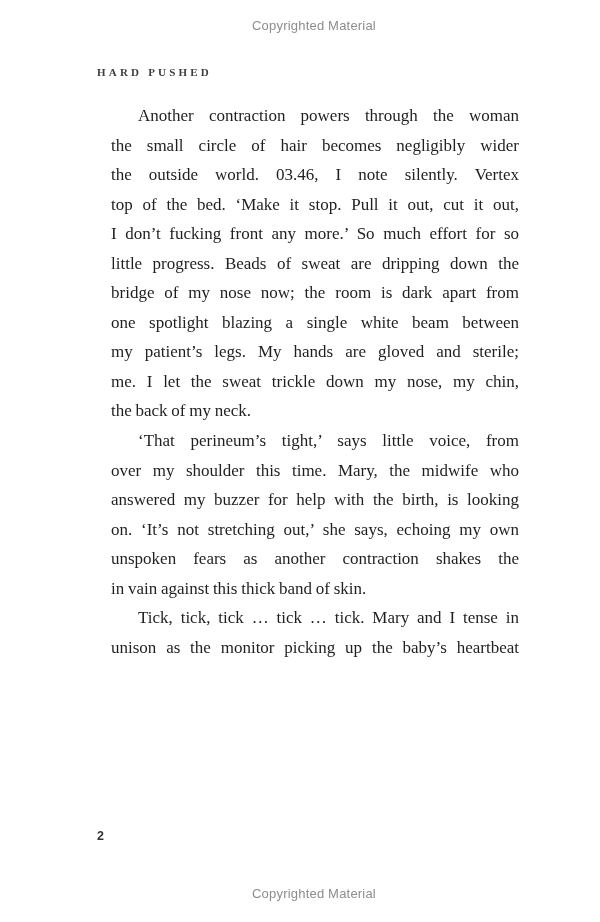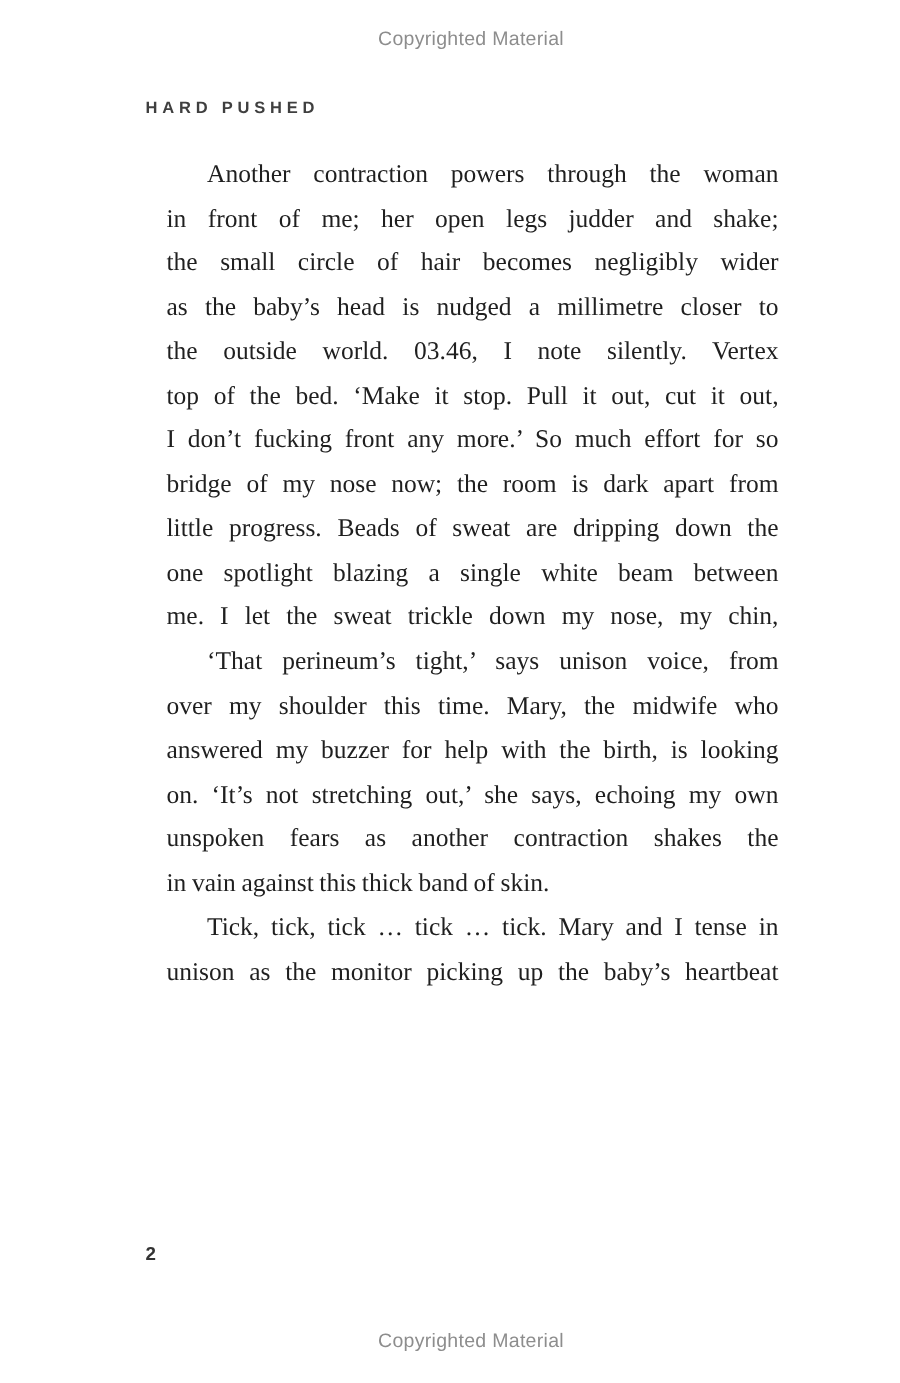--- a/index.html
+++ b/index.html
@@ -25,21 +25,21 @@
     font-size: 13px;
     color: #8d8d8d;
     letter-spacing: 0.2px;
   }
   .copyright.top { top: 18px; }
   .copyright.bottom { top: 886px; }
   .running-header {
     position: absolute;
     left: 97px;
     top: 66px;
-    font-family: Liberation Sans, sans-serif;
+    font-family: Liberation Serif, serif;
     font-size: 11px;
     font-weight: 700;
     letter-spacing: 3.2px;
     color: #3f3f3f;
   }
   .body-text {
     position: absolute;
     left: 111px;
     top: 101px;
     width: 408px;
@@ -70,31 +70,31 @@
 </head>
 <body>
 
 <div class="page">
   <div class="copyright top">Copyrighted Material</div>
 
   <div class="running-header">HARD PUSHED</div>
 
   <div class="body-text">
       <div class="line indent"><span>Another contraction powers through the woman</span></div>
-      <div class="line"><span>in front of me; her open legs judder and shake;</span></div>
       <div class="line"><span>the small circle of hair becomes negligibly wider</span></div>
-      <div class="line"><span>as the baby’s head is nudged a millimetre closer to</span></div>
       <div class="line"><span>the outside world. </span><span class="i">03.46</span><span>, I note silently. </span><span class="i">Vertex</span></div>
       <div class="line"><span>top of the bed. ‘Make it stop. Pull it out, cut it out,</span></div>
       <div class="line"><span>I don’t fucking front any more.’ So much effort for so</span></div>
+      <div class="line"><span>little progress. Beads of sweat are dripping down the</span></div>
       <div class="line"><span>bridge of my nose now; the room is dark apart from</span></div>
-      <div class="line"><span>little progress. Beads of sweat are dripping down the</span></div>
       <div class="line"><span>one spotlight blazing a single white beam between</span></div>
+      <div class="line"><span>my patient’s legs. My hands are gloved and sterile;</span></div>
       <div class="line"><span>me. I let the sweat trickle down my nose, my chin,</span></div>
-      <div class="line indent"><span>‘That perineum’s tight,’ says unison voice, from</span></div>
+      <div class="line last"><span>the back of my neck.</span></div>
+      <div class="line indent"><span>‘That perineum’s tight,’ says little voice, from</span></div>
       <div class="line"><span>over my shoulder this time. Mary, the midwife who</span></div>
       <div class="line"><span>answered my buzzer for help with the birth, is looking</span></div>
       <div class="line"><span>on. ‘It’s not stretching out,’ she says, echoing my own</span></div>
       <div class="line"><span>unspoken fears as another contraction shakes the</span></div>
       <div class="line last"><span>in vain against this thick band of skin.</span></div>
       <div class="line indent"><span class="i">Tick, tick, tick … tick … tick</span><span>. Mary and I tense in</span></div>
       <div class="line"><span>unison as the monitor picking up the baby’s heartbeat</span></div>
     </div>
 
   <div class="page-number">2</div>

